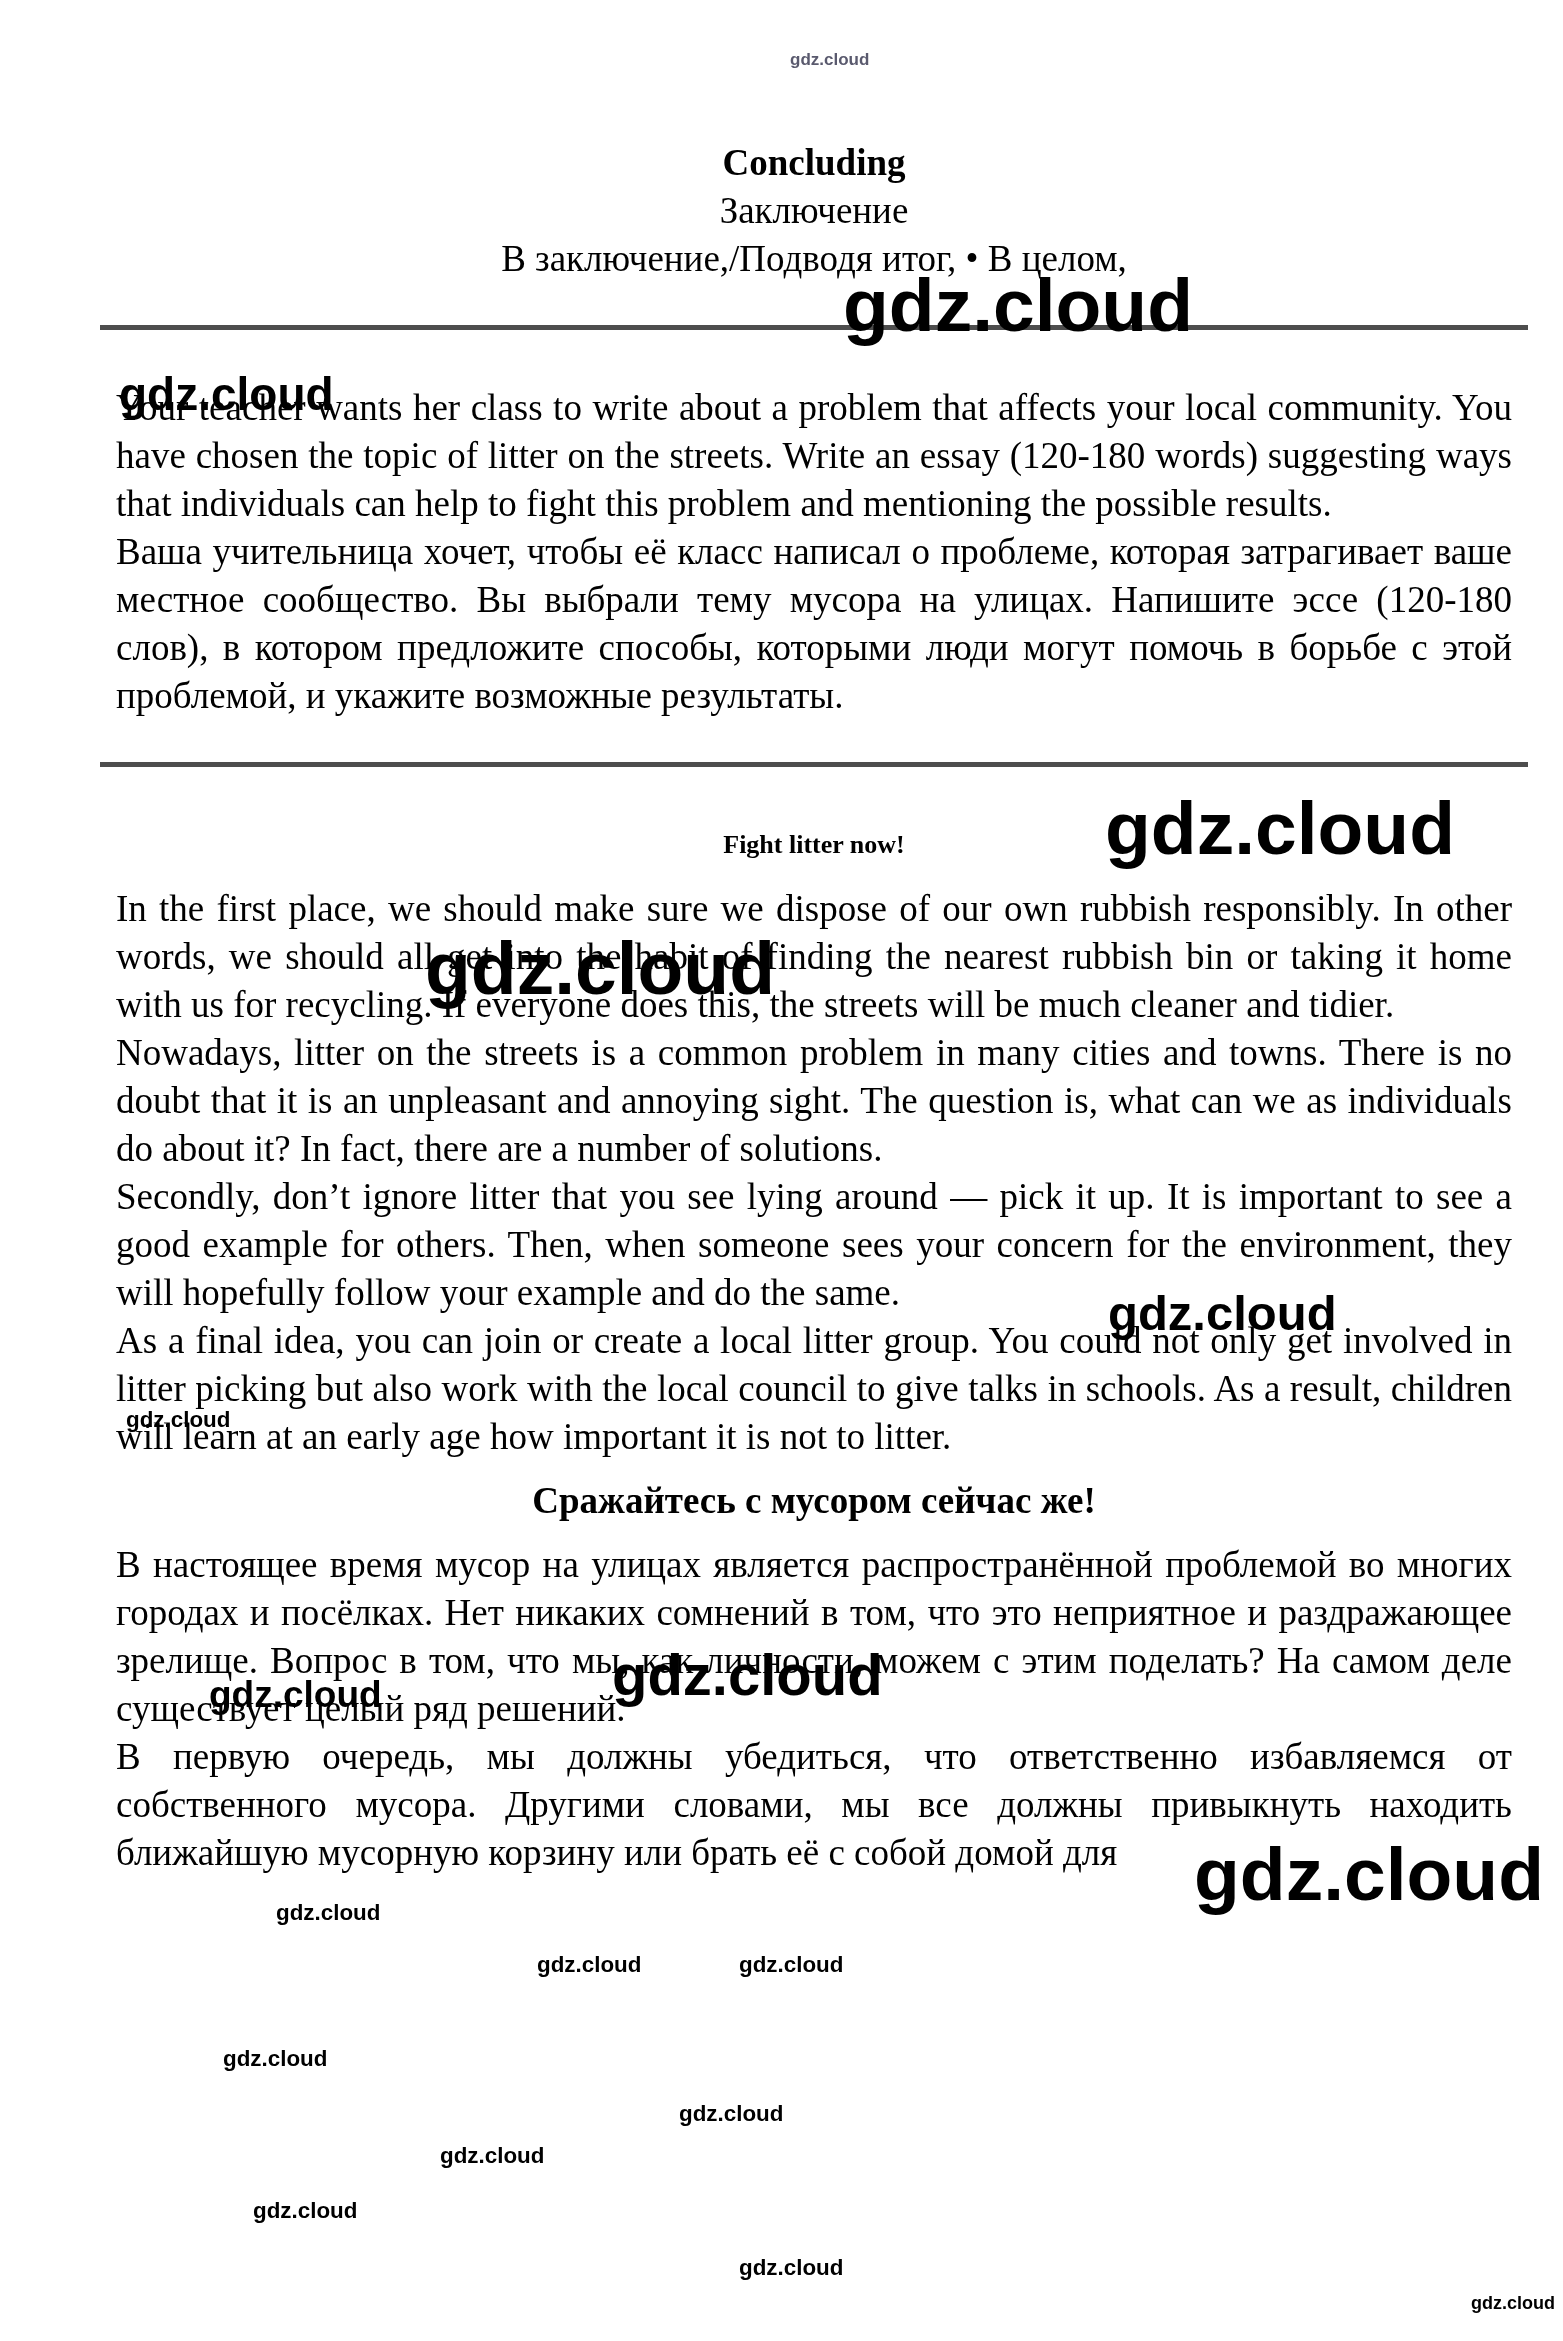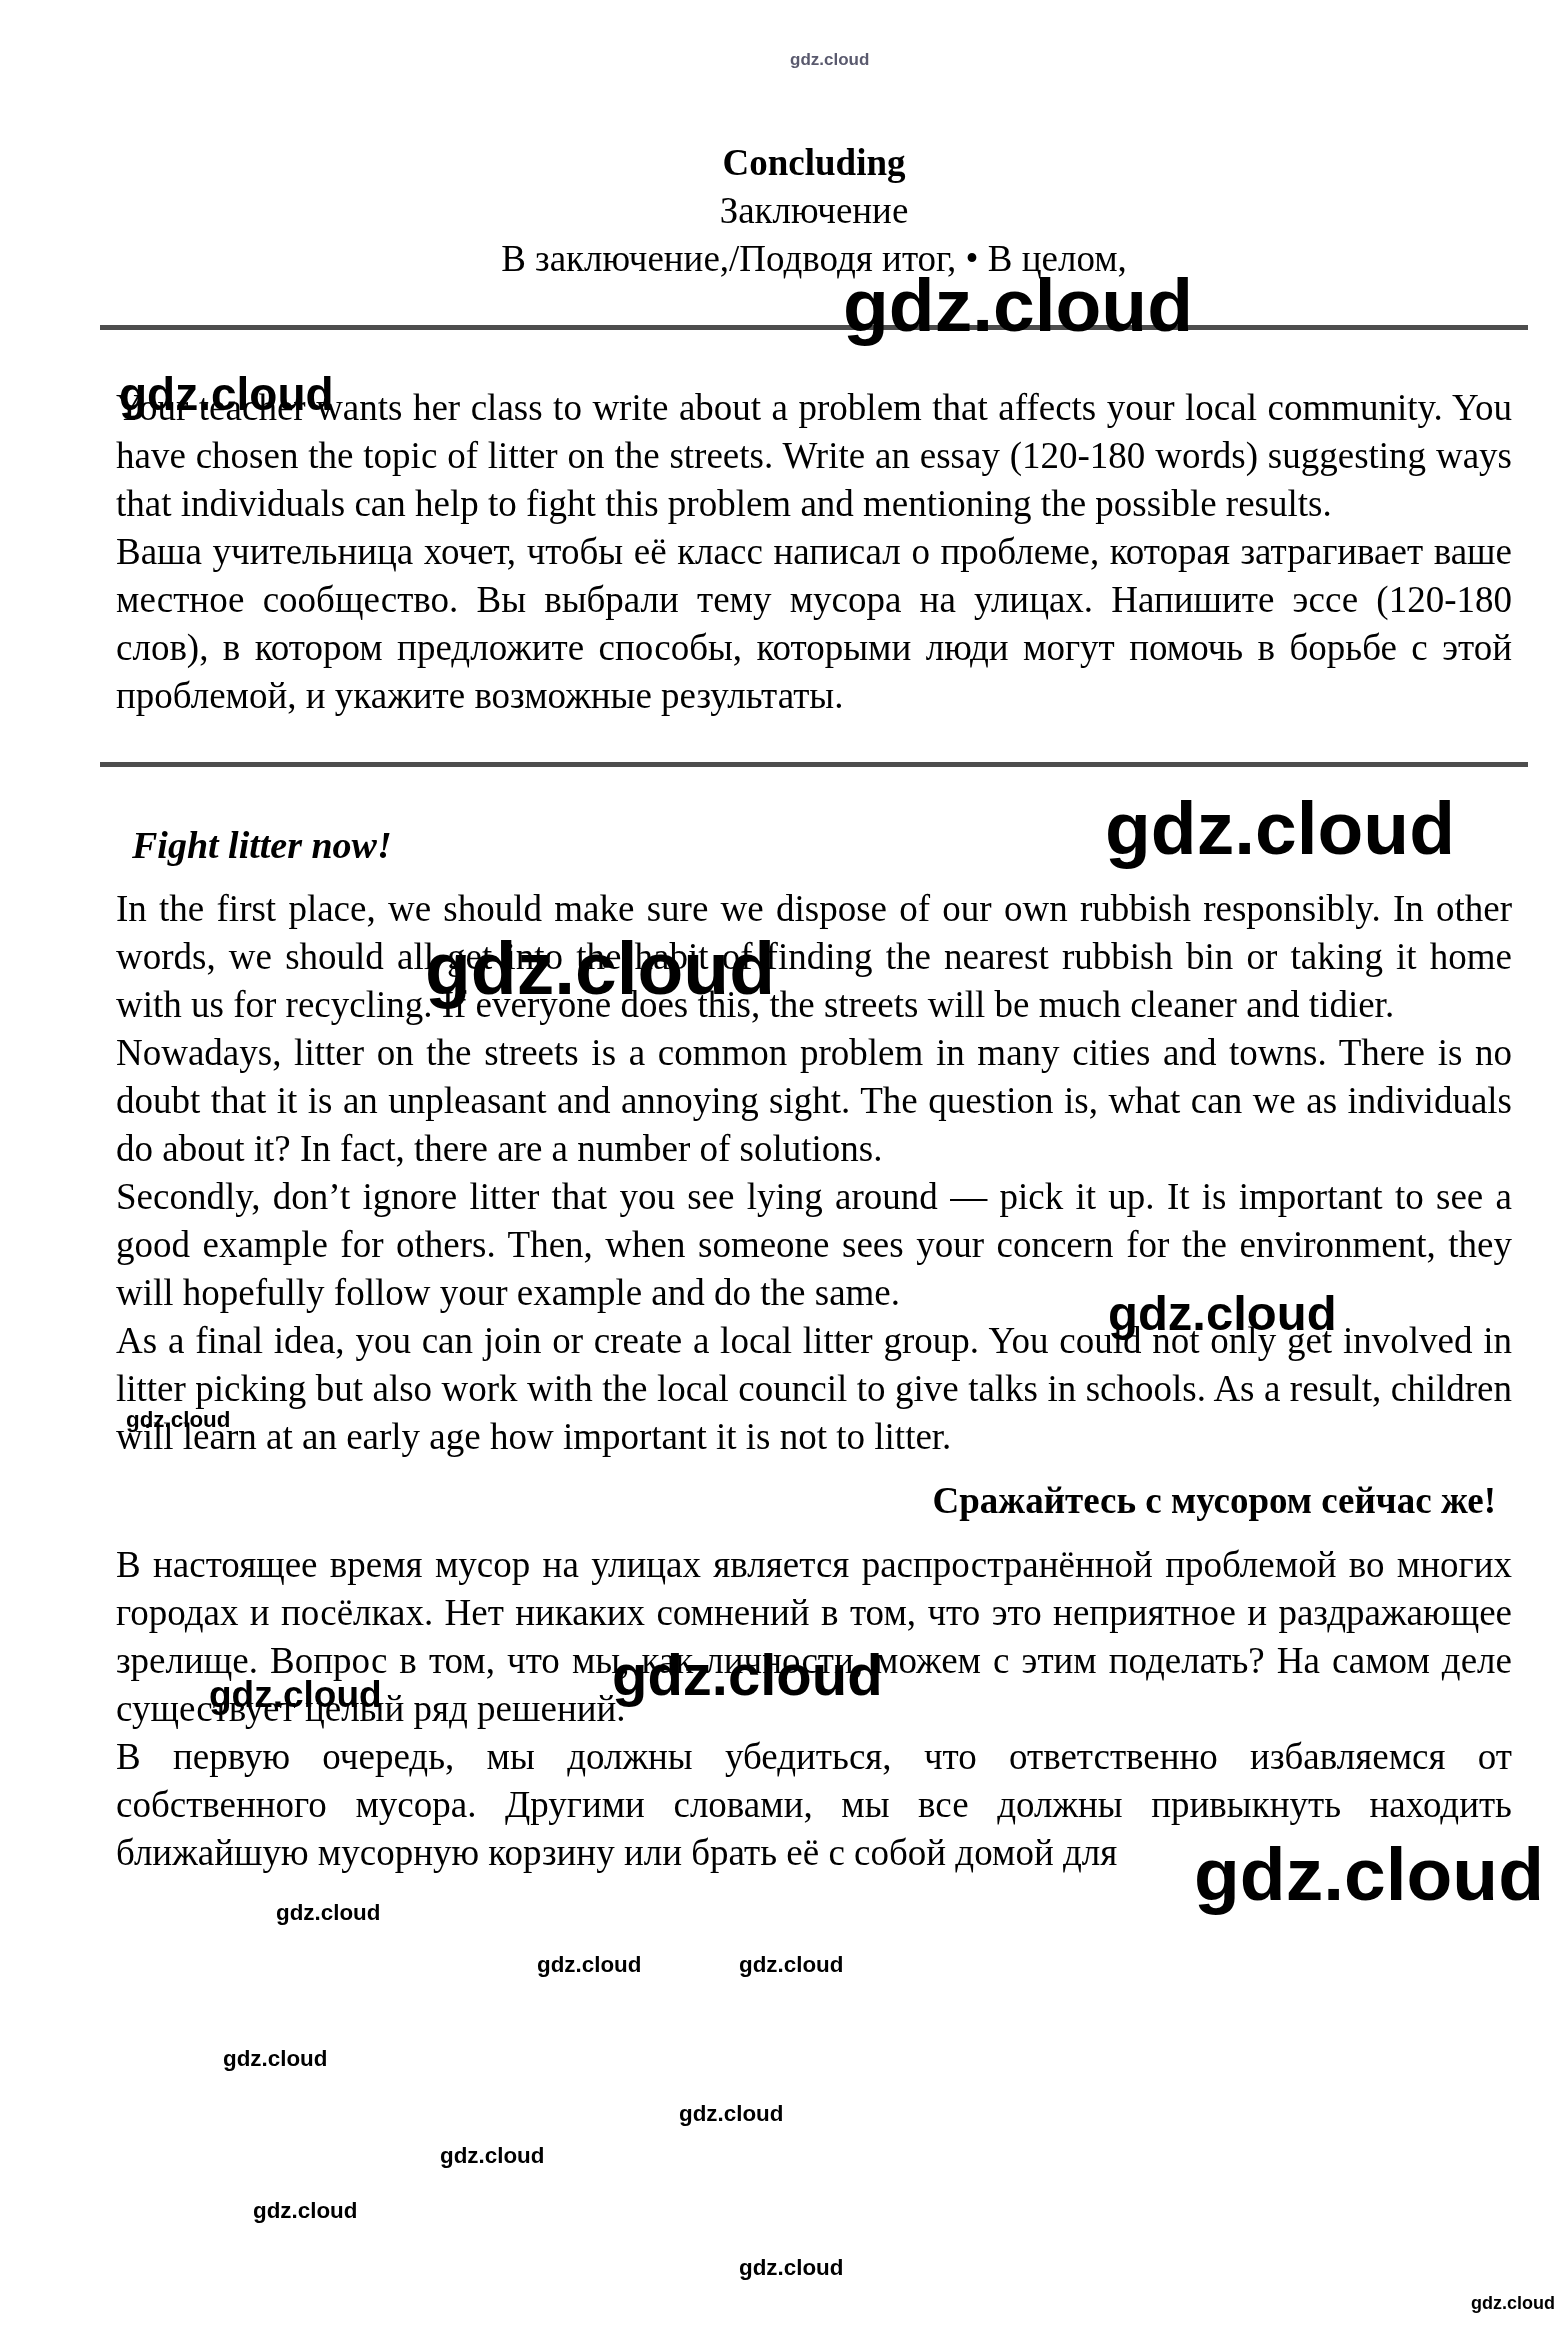--- a/index.html
+++ b/index.html
@@ -17,31 +17,30 @@
     right: 51px;
     top: 75px;
     font-size: 37px;
     line-height: 48px;
     text-align: justify;
   }
   .content p { margin: 0; }
   .vocab p { text-align: center; }
   .bold { font-weight: 700; }
   h2.essay-title {
-    font-size: 38px;
+    font-size: 26px;
     line-height: 48px;
     font-weight: 700;
-    text-align: left;
-    font-style: italic;
+    text-align: center;
   }
   h2.essay-title-ru {
     font-size: 37px;
     line-height: 48px;
     font-weight: 700;
-    text-align: right;
+    text-align: center;
   }
   hr.divider {
     border: none;
     height: 5.2px;
     background: #4d4d4d;
     margin: 42px 0 54px 0;
   }
   
   .wm {
     position: absolute;

